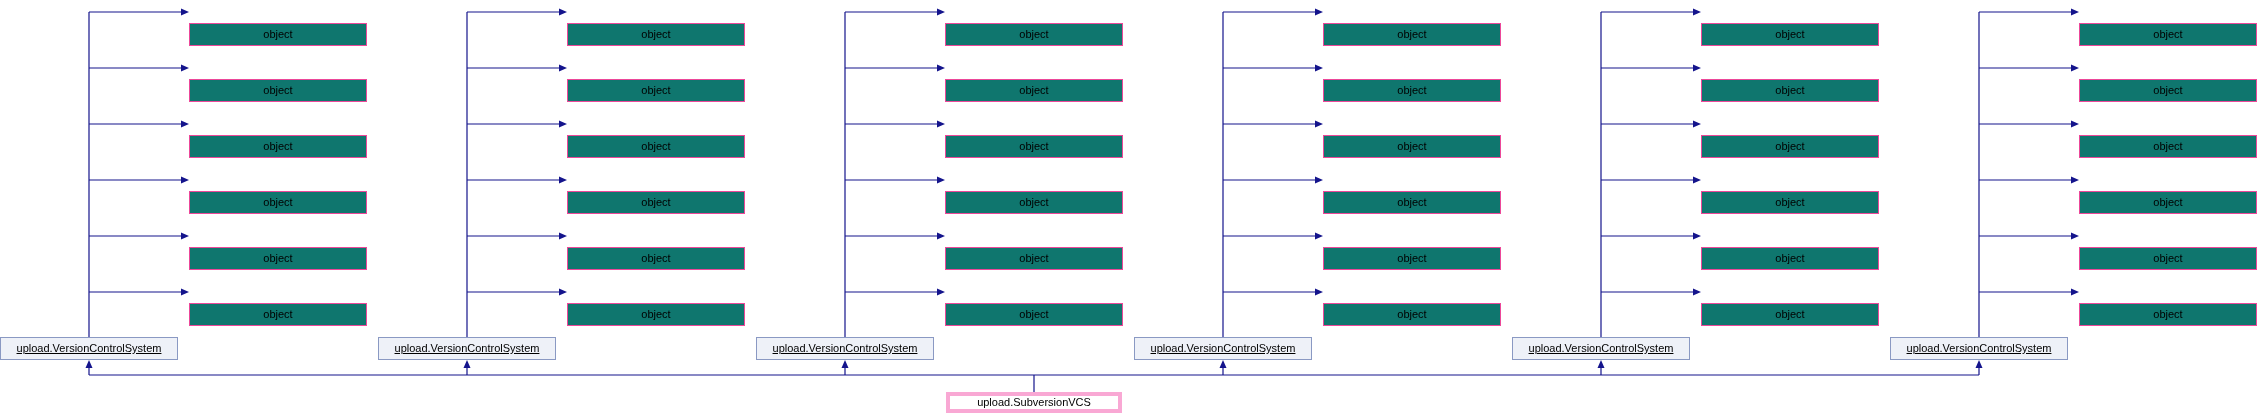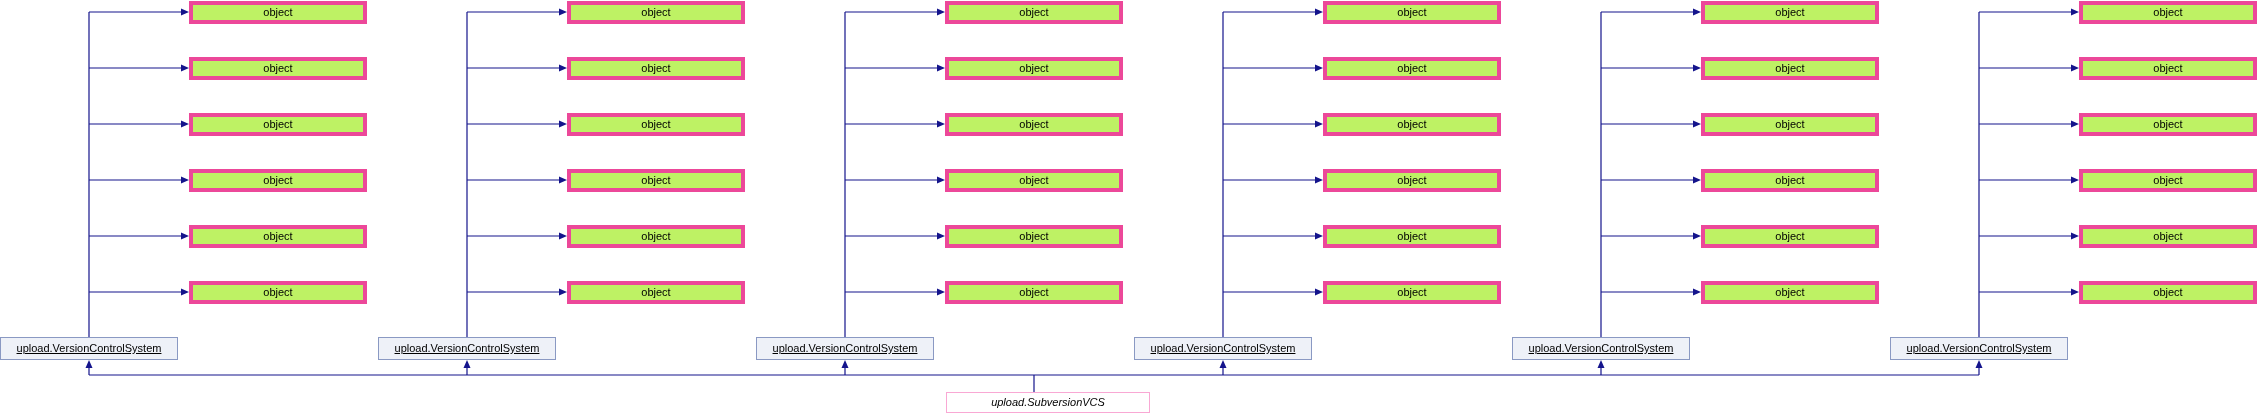--- a/index.html
+++ b/index.html
@@ -24,34 +24,34 @@
     display:flex;
     align-items:center;
     justify-content:center;
     font-size:11px;
     line-height:1;
     color:#000000;
     white-space:nowrap;
     overflow:hidden;
   }
   .obj{
-    background:#bef264;
-    border:4px solid #ec4899;
+    background:#0f766e;
+    border:1px solid #ec4899;
+    margin-top:22px;
   }
   .vcs{
     background:#eef1f8;
     border:1px solid #8a99c3;
     text-decoration:underline;
   }
   .root{
     background:#ffffff;
-    border:1px solid #f9a8d4;
-    width:204px;
+    border:4px solid #f9a8d4;
+    width:176px;
     height:21px;
-    font-style:italic;
   }
 </style>
 </head>
 <body>
 
 <div class="canvas">
 
   <svg class="edges" viewBox="0 0 2258 416" xmlns="http://www.w3.org/2000/svg">
     <path fill="none" stroke="#14148c" stroke-width="1.2" d="
       M89 12V337 M89 12H181 M89 68H181 M89 124H181 M89 180H181 M89 236H181 M89 292H181 M89 367V375

